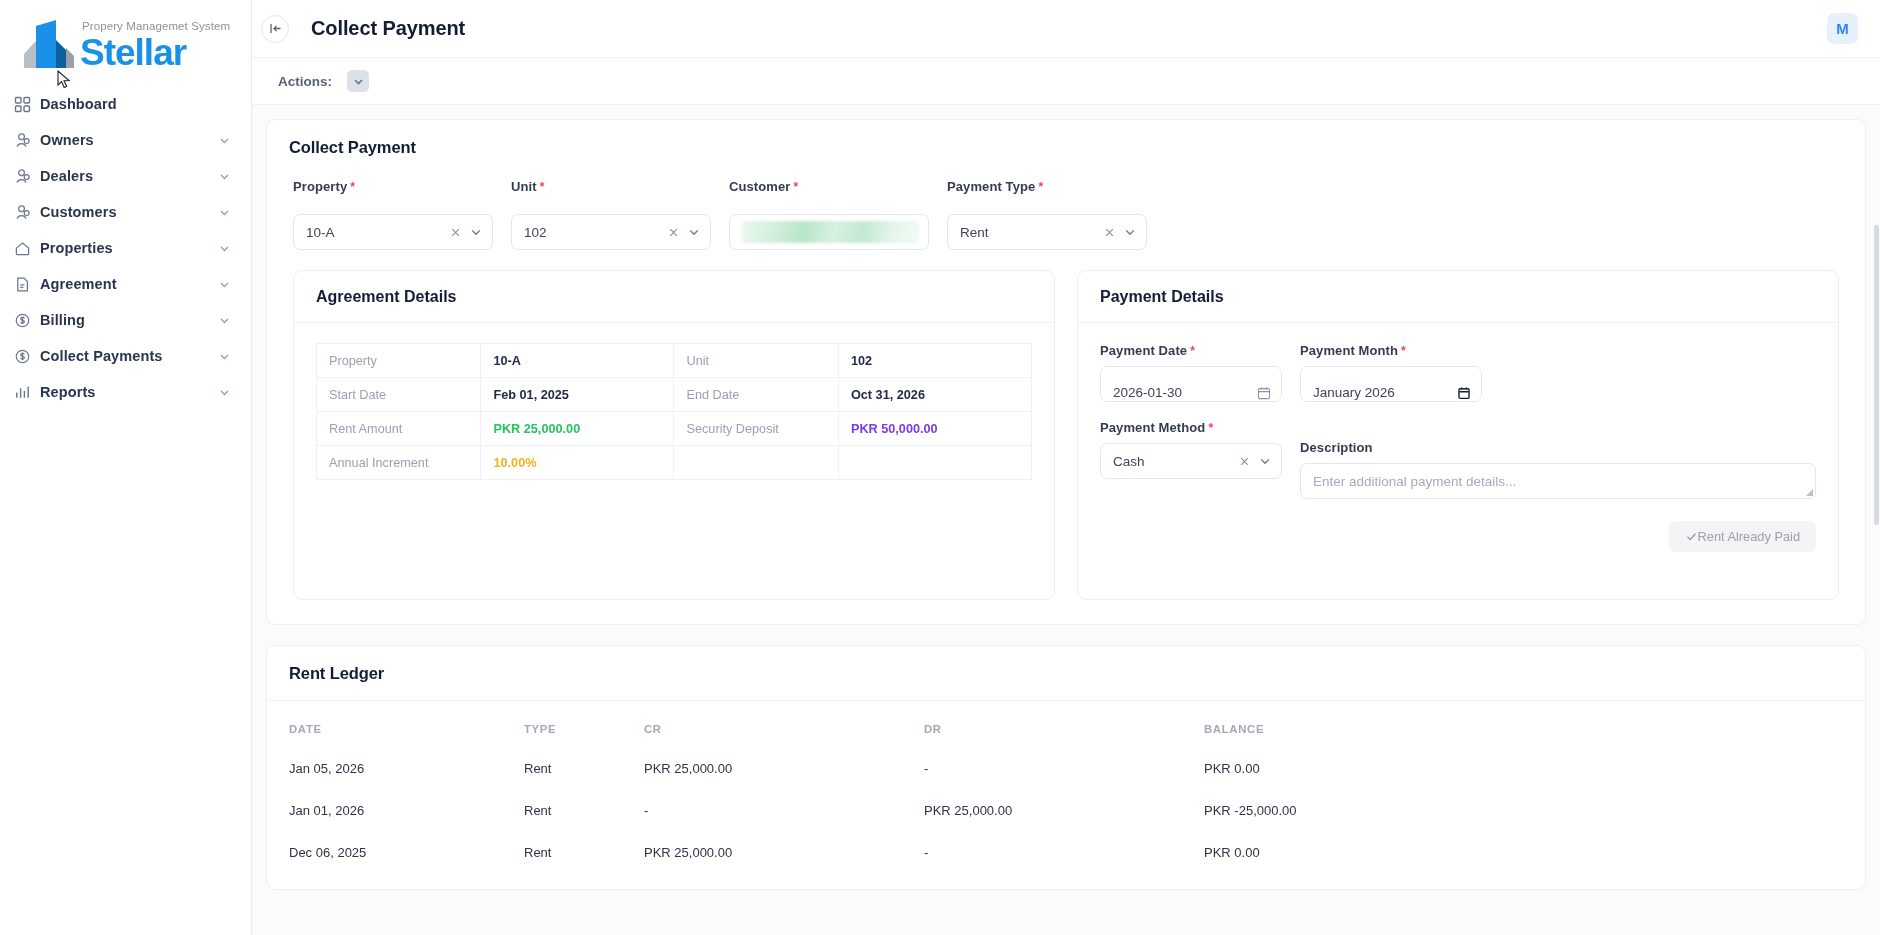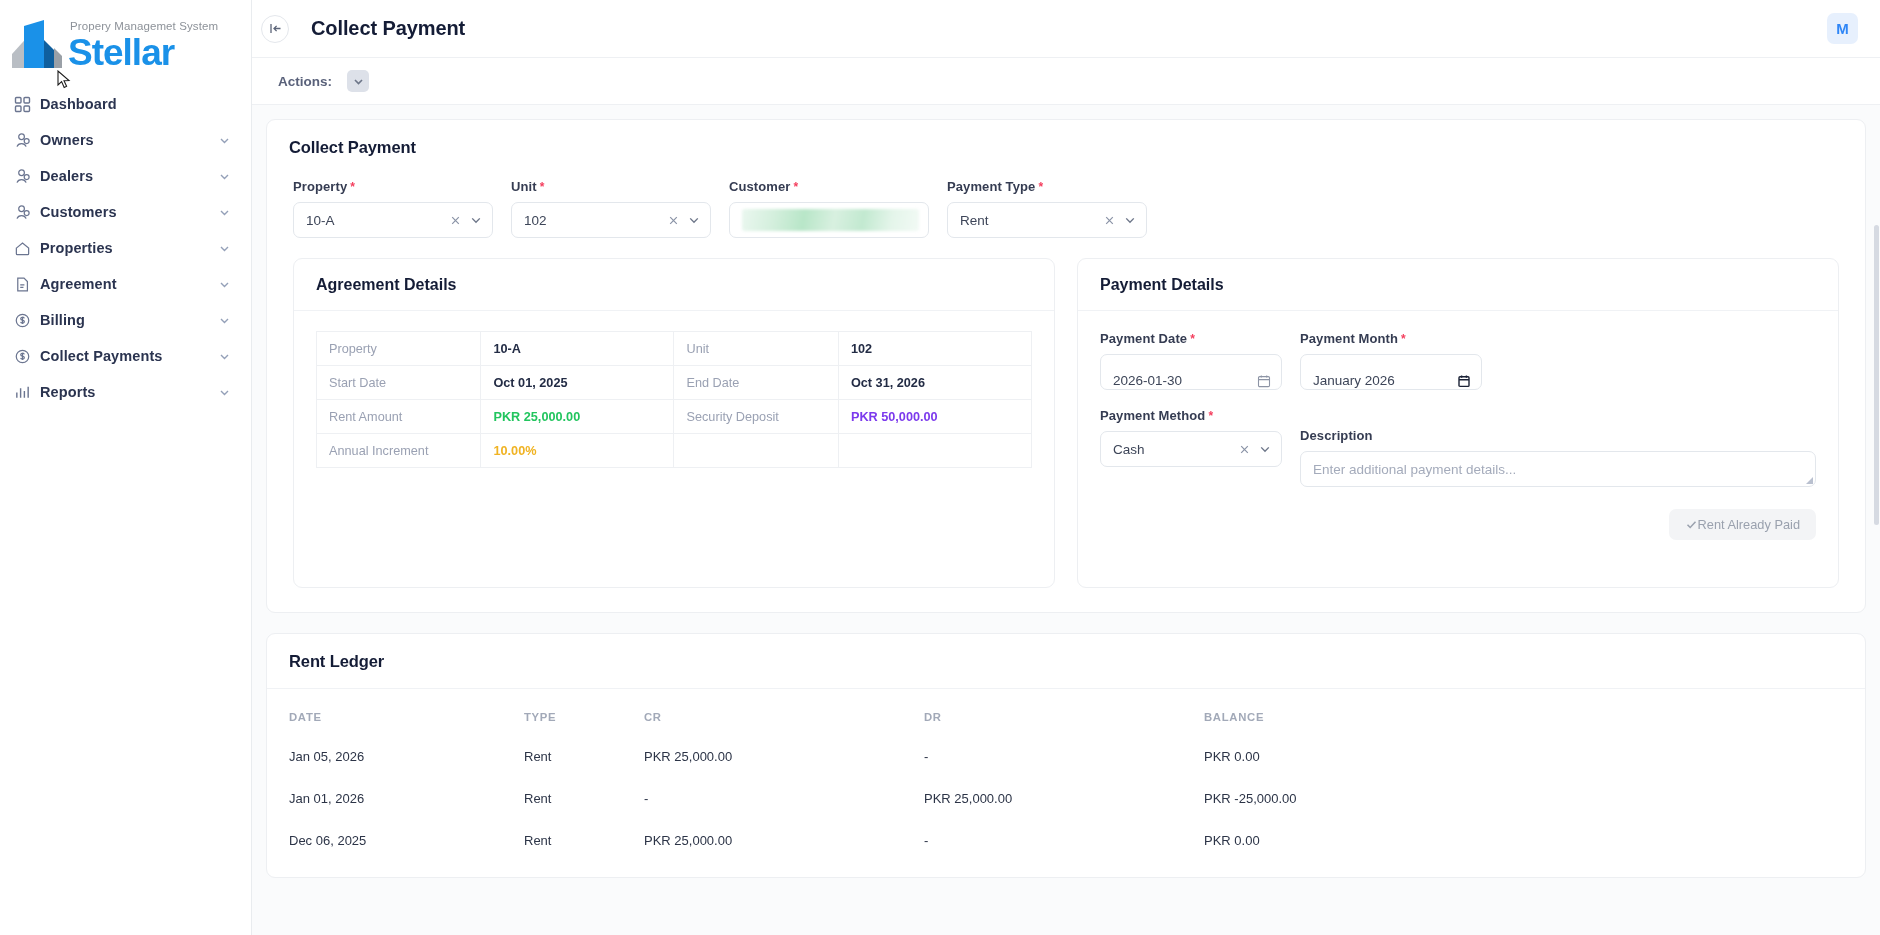--- a/index.html
+++ b/index.html
@@ -12,21 +12,21 @@
   .app { display: flex; width: 1880px; height: 935px; }
 
   
   .sidebar {
     width: 252px; height: 935px;
     background: #ffffff;
     border-right: 1px solid #e9ecef;
     flex: 0 0 252px;
     position: relative;
   }
-  .logo-wrap { padding: 14px 0 0 10px; height: 74px; }
+  .logo-wrap { padding: 14px 0 0 10px; height: 74px; margin-left: 12px; }
   .logo { display: flex; align-items: flex-end; }
   .logo-mark { width: 58px; height: 52px; position: relative; flex: 0 0 58px; }
   .logo-text-block { margin-left: 0px; position: relative; top: 2px; }
   .logo-tagline {
     font-size: 11.5px; color: #8d9299; letter-spacing: .1px;
     margin-left: 2px; line-height: 11px; white-space: nowrap;
   }
   .logo-name {
     font-size: 37px; line-height: 38px; font-weight: 700;
     color: #1a91e8; letter-spacing: -1px;
@@ -102,21 +102,21 @@
     margin: 0 14px 20px 14px;
   }
   .card-pad { padding: 18px 22px 24px 22px; }
   .card-title {
     font-size: 16.5px; font-weight: 700; color: #141c36;
     letter-spacing: -.1px;
   }
 
   
   .sel-row { display: flex; gap: 18px; margin-top: 22px; padding: 0 4px; }
-  .field { display: flex; flex-direction: column; }
+  .field { display: flex; flex-direction: column; gap: 12px; }
   .f-prop { width: 200px; } .f-unit { width: 200px; }
   .f-cust { width: 200px; } .f-ptype { width: 200px; }
   .f-label {
     font-size: 13px; font-weight: 700; color: #353c52;
     margin-bottom: 8px; letter-spacing: .1px;
   }
   .req { color: #f43f5e; margin-left: 3px; font-size: 12px; }
   .f-ctrl {
     height: 36px; border: 1px solid #e3e7ec; border-radius: 7px;
     background: #fff; display: flex; align-items: center;
@@ -492,21 +492,21 @@
                   <table class="ag-table">
                     <tbody>
                       <tr>
                         <td class="ag-k">Property</td>
                         <td class="ag-v">10-A</td>
                         <td class="ag-k">Unit</td>
                         <td class="ag-v">102</td>
                       </tr>
                       <tr>
                         <td class="ag-k">Start Date</td>
-                        <td class="ag-v">Oct 01, 2025</td>
+                        <td class="ag-v">Feb 01, 2025</td>
                         <td class="ag-k">End Date</td>
                         <td class="ag-v">Oct 31, 2026</td>
                       </tr>
                       <tr>
                         <td class="ag-k">Rent Amount</td>
                         <td class="ag-v green">PKR 25,000.00</td>
                         <td class="ag-k">Security Deposit</td>
                         <td class="ag-v purple">PKR 50,000.00</td>
                       </tr>
                       <tr>

